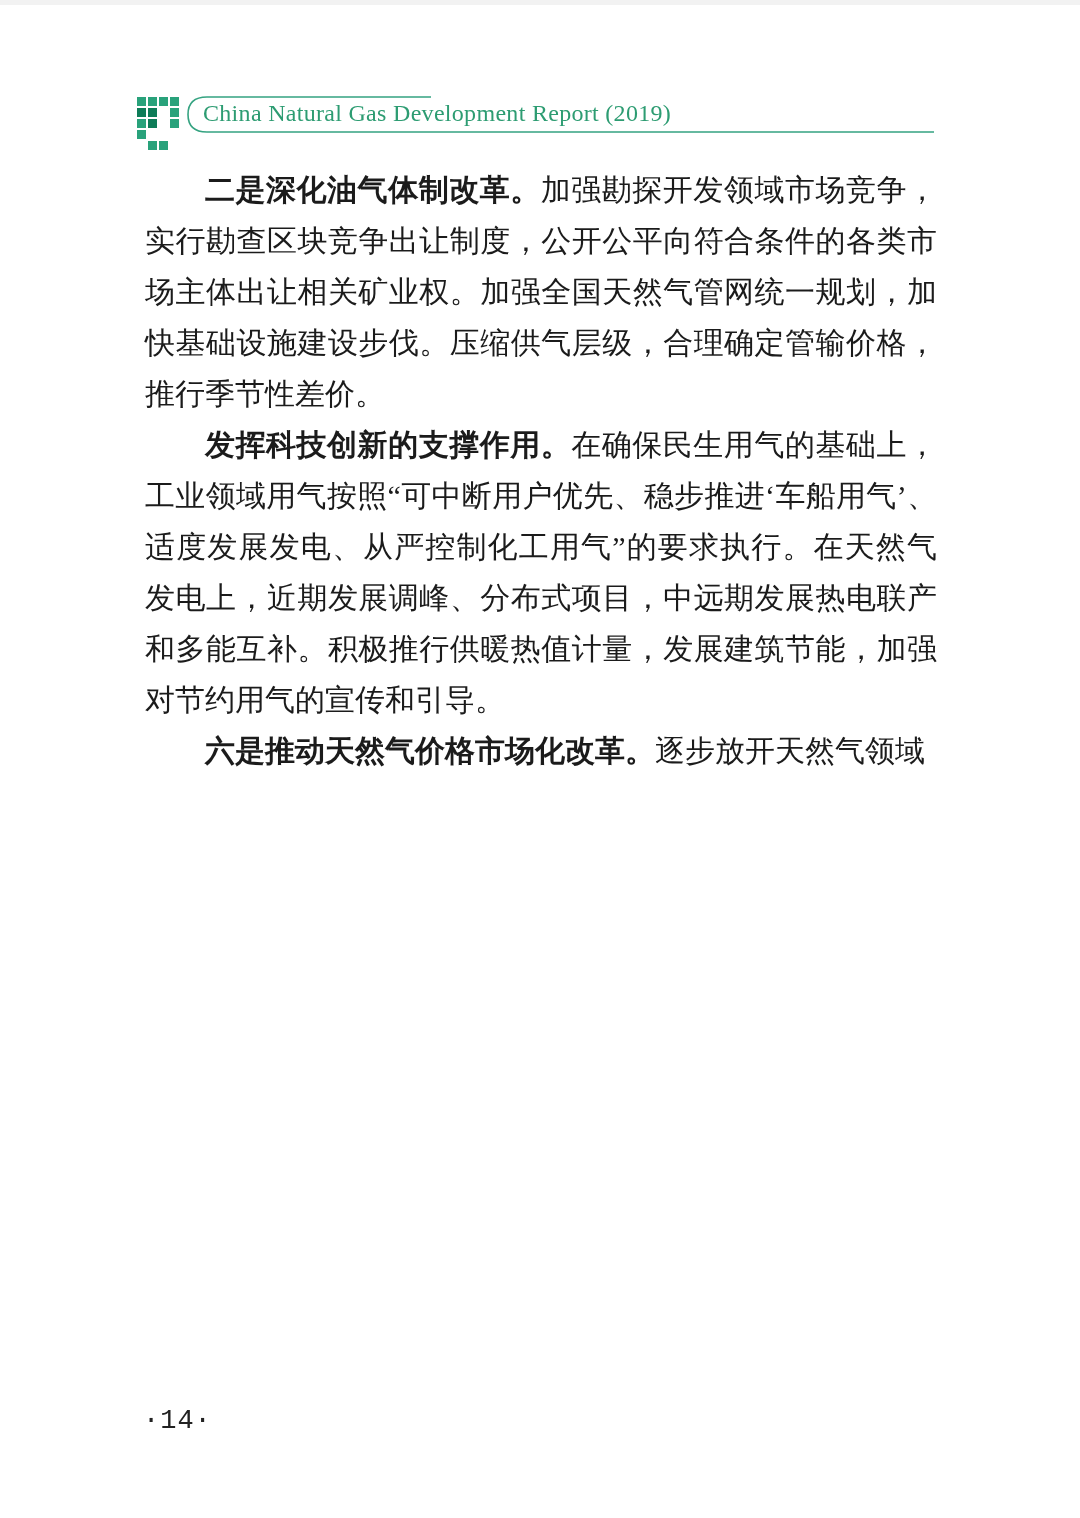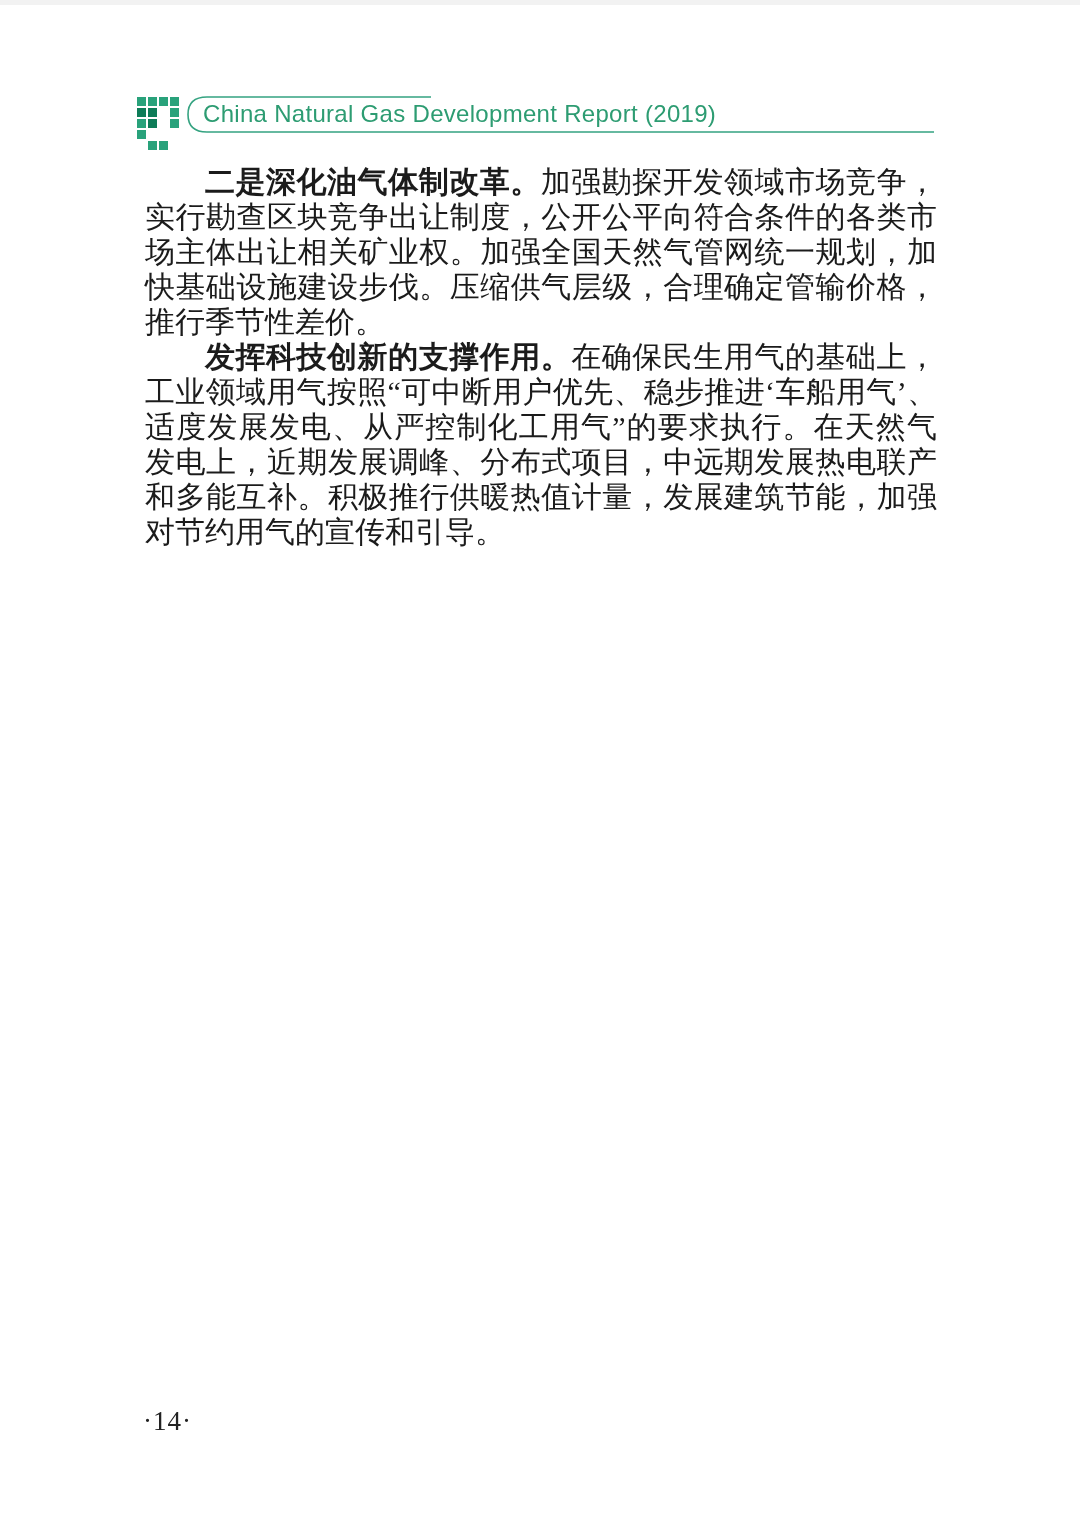--- a/index.html
+++ b/index.html
@@ -34,49 +34,49 @@
   .logo-grid .c { width: 9px; height: 9px; }
   .c.g { background: #29a27b; }
   .c.d { background: #0e7c58; }
   .c.e { background: transparent; }
 
   .banner-svg { position: absolute; left: 183px; top: 92px; }
 
   .banner-title {
     position: absolute;
     left: 203px; top: 100px;
-    font-family: Liberation Sans, sans-serif;
+    font-family: Liberation Serif, serif;
     font-size: 24px;
     font-weight: 400;
     color: #2d9c72;
     letter-spacing: 0.3px;
     white-space: nowrap;
   }
 
   
   .content {
     position: absolute;
     left: 145px; top: 164px;
     width: 792px;
     font-size: 30px;
-    line-height: 35px;
+    line-height: 51px;
     color: #1b1b1b;
     text-align: justify;
   }
   .content p {
     text-indent: 2em;
     margin: 0;
   }
   .content b { font-weight: 700; }
 
   
   .footer {
     position: absolute;
     left: 143px; top: 1406px;
-    font-family: Liberation Serif, serif;
+    font-family: Liberation Mono, monospace;
     font-size: 27px;
     color: #222222;
     letter-spacing: 1px;
   }
 </style>
 </head>
 <body>
 
 <div class="page">
   <div class="scan-edge-top"></div>
@@ -106,16 +106,17 @@
 
   <svg class="banner-svg" width="756" height="46" viewBox="0 0 756 46">
     <path d="M 248 5 L 24 5 Q 5 5 5 22.5 Q 5 40 24 40 L 751 40" fill="none" stroke-width="1.6" stroke="#35a381"></path>
   </svg>
 
   <div class="banner-title">China Natural Gas Development Report (2019)</div>
 
   <div class="content">
     <p><b>二是深化油气体制改革。</b><span>加强勘探开发领域市场竞争，实行勘查区块竞争出让制度，公开公平向符合条件的各类市场主体出让相关矿业权。加强全国天然气管网统一规划，加快基础设施建设步伐。压缩供气层级，合理确定管输价格，推行季节性差价。</span></p>
     <p><b>发挥科技创新的支撑作用。</b><span>在确保民生用气的基础上，工业领域用气按照“可中断用户优先、稳步推进‘车船用气’、适度发展发电、从严控制化工用气”的要求执行。在天然气发电上，近期发展调峰、分布式项目，中远期发展热电联产和多能互补。积极推行供暖热值计量，发展建筑节能，加强对节约用气的宣传和引导。</span></p>
+    <p><b>六是推动天然气价格市场化改革。</b><span>逐步放开天然气领域</span></p>
   </div>
 
   <div class="footer">·14·</div>
 </div>
 
 </body></html>

